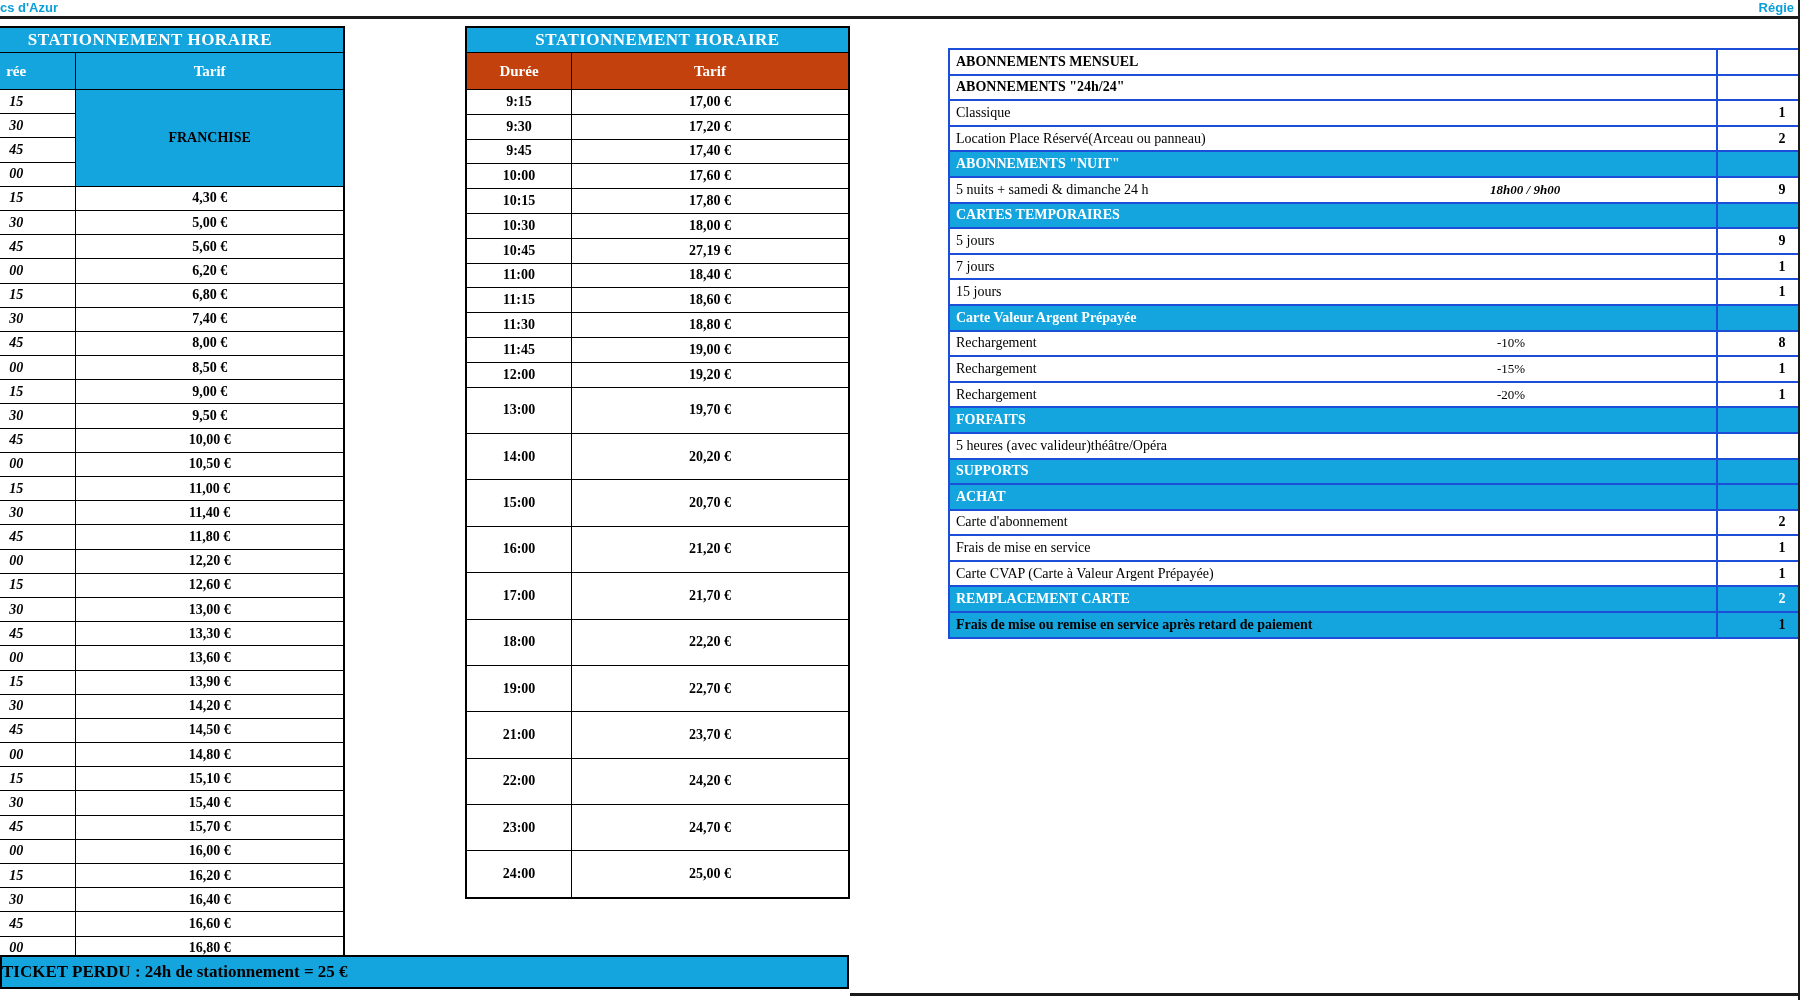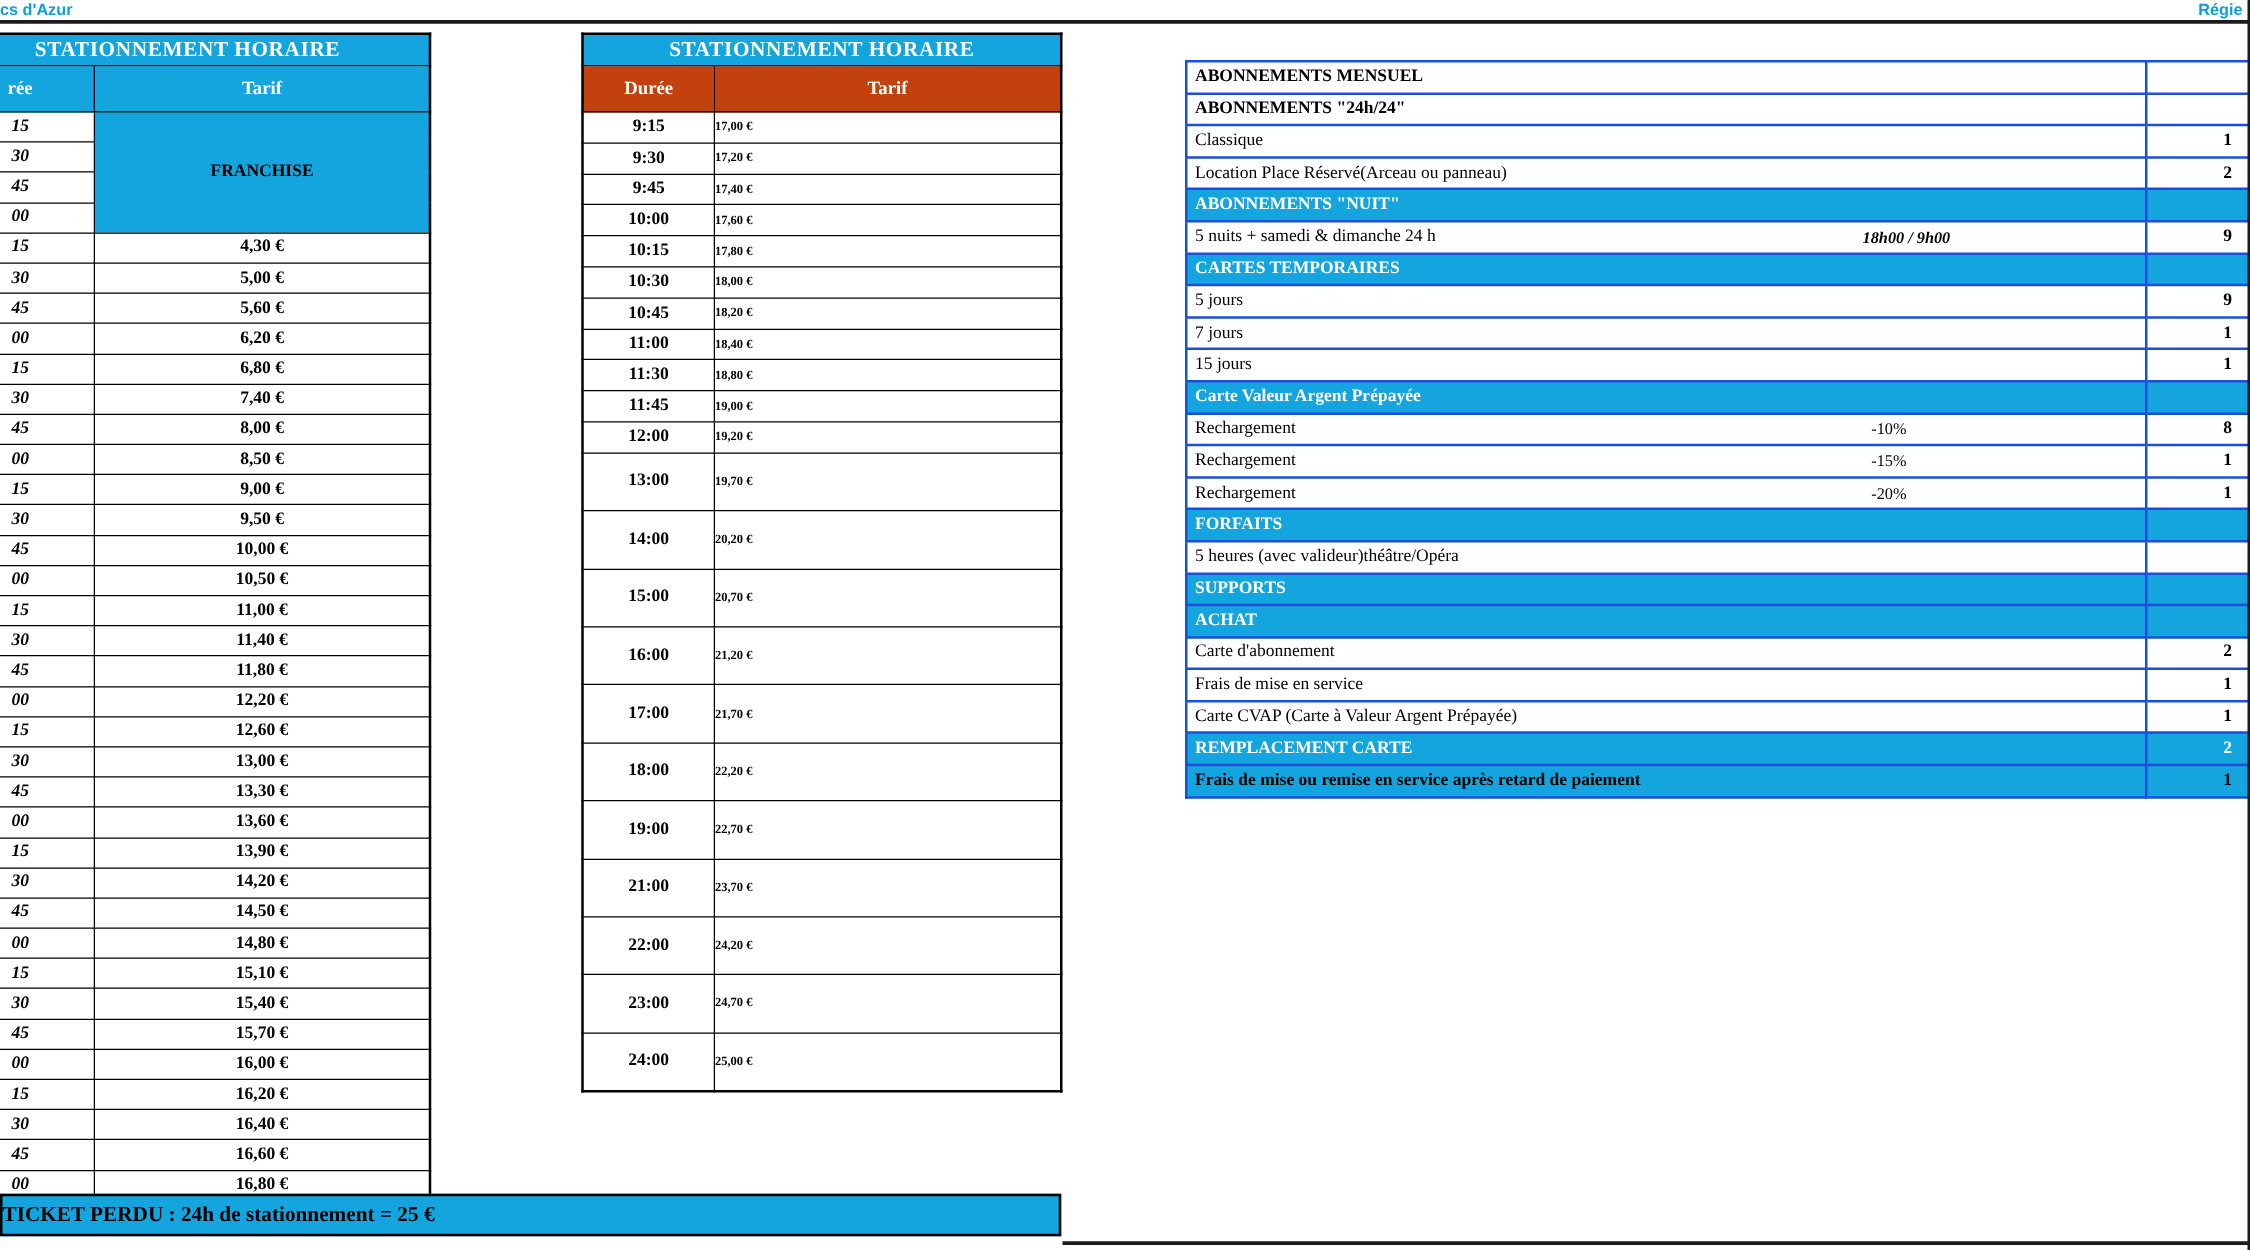--- a/index.html
+++ b/index.html
@@ -34,21 +34,21 @@
   .tarif-tbl td.d{width:120px;text-align:center;font-weight:bold;font-size:14px;height:23.2px;font-style:italic;}
   .tarif-tbl td.t{width:270px;text-align:center;font-weight:bold;font-size:14px;}
   .franchise{background:#15a5de;color:#000;font-weight:bold;font-size:15px;text-align:center;}
 
   
   .mid-wrap{position:absolute;left:465px;top:26px;width:385px;}
   .mid-tbl{width:385px;}
   .mid-tbl .title{height:24px;font-size:17px;letter-spacing:.5px;}
   .mid-tbl .colhdr{height:36px;font-size:15px;background:#c2410c;color:#fff;font-weight:bold;text-align:center;}
   .mid-tbl td.d{width:105px;text-align:center;font-weight:bold;font-size:14px;height:23.8px;}
-  .mid-tbl td.t{width:280px;font-weight:bold;font-size:10px;}
+  .mid-tbl td.t{width:280px;text-align:center;font-weight:bold;font-size:14px;}
 
   .ticket-perdu{position:absolute;left:0px;top:955px;width:849px;height:34px;
     background:#15a5de;border:2px solid #000;box-sizing:border-box;
     text-align:left;line-height:30px;font-weight:bold;font-size:17px;color:#000;}
 
   
   .right-wrap{position:absolute;left:948px;top:48px;width:900px;}
   .ab-tbl{width:900px;border:2px solid #000;}
   .ab-tbl td{border:2px solid #1d4ed8;height:23.6px;font-size:14px;padding:0 6px;}
   .ab-tbl td.lab{width:775px;}
@@ -261,25 +261,29 @@
           <tr>
             <td class="d" style="height:23.8px">10:15</td>
             <td class="t">17,80 €</td>
           </tr>
           <tr>
             <td class="d" style="height:23.8px">10:30</td>
             <td class="t">18,00 €</td>
           </tr>
           <tr>
             <td class="d" style="height:23.8px">10:45</td>
-            <td class="t">18,20 €</td>
+            <td class="t">27,19 €</td>
           </tr>
           <tr>
             <td class="d" style="height:23.8px">11:00</td>
             <td class="t">18,40 €</td>
+          </tr>
+          <tr>
+            <td class="d" style="height:23.8px">11:15</td>
+            <td class="t">18,60 €</td>
           </tr>
           <tr>
             <td class="d" style="height:23.8px">11:30</td>
             <td class="t">18,80 €</td>
           </tr>
           <tr>
             <td class="d" style="height:23.8px">11:45</td>
             <td class="t">19,00 €</td>
           </tr>
           <tr>

